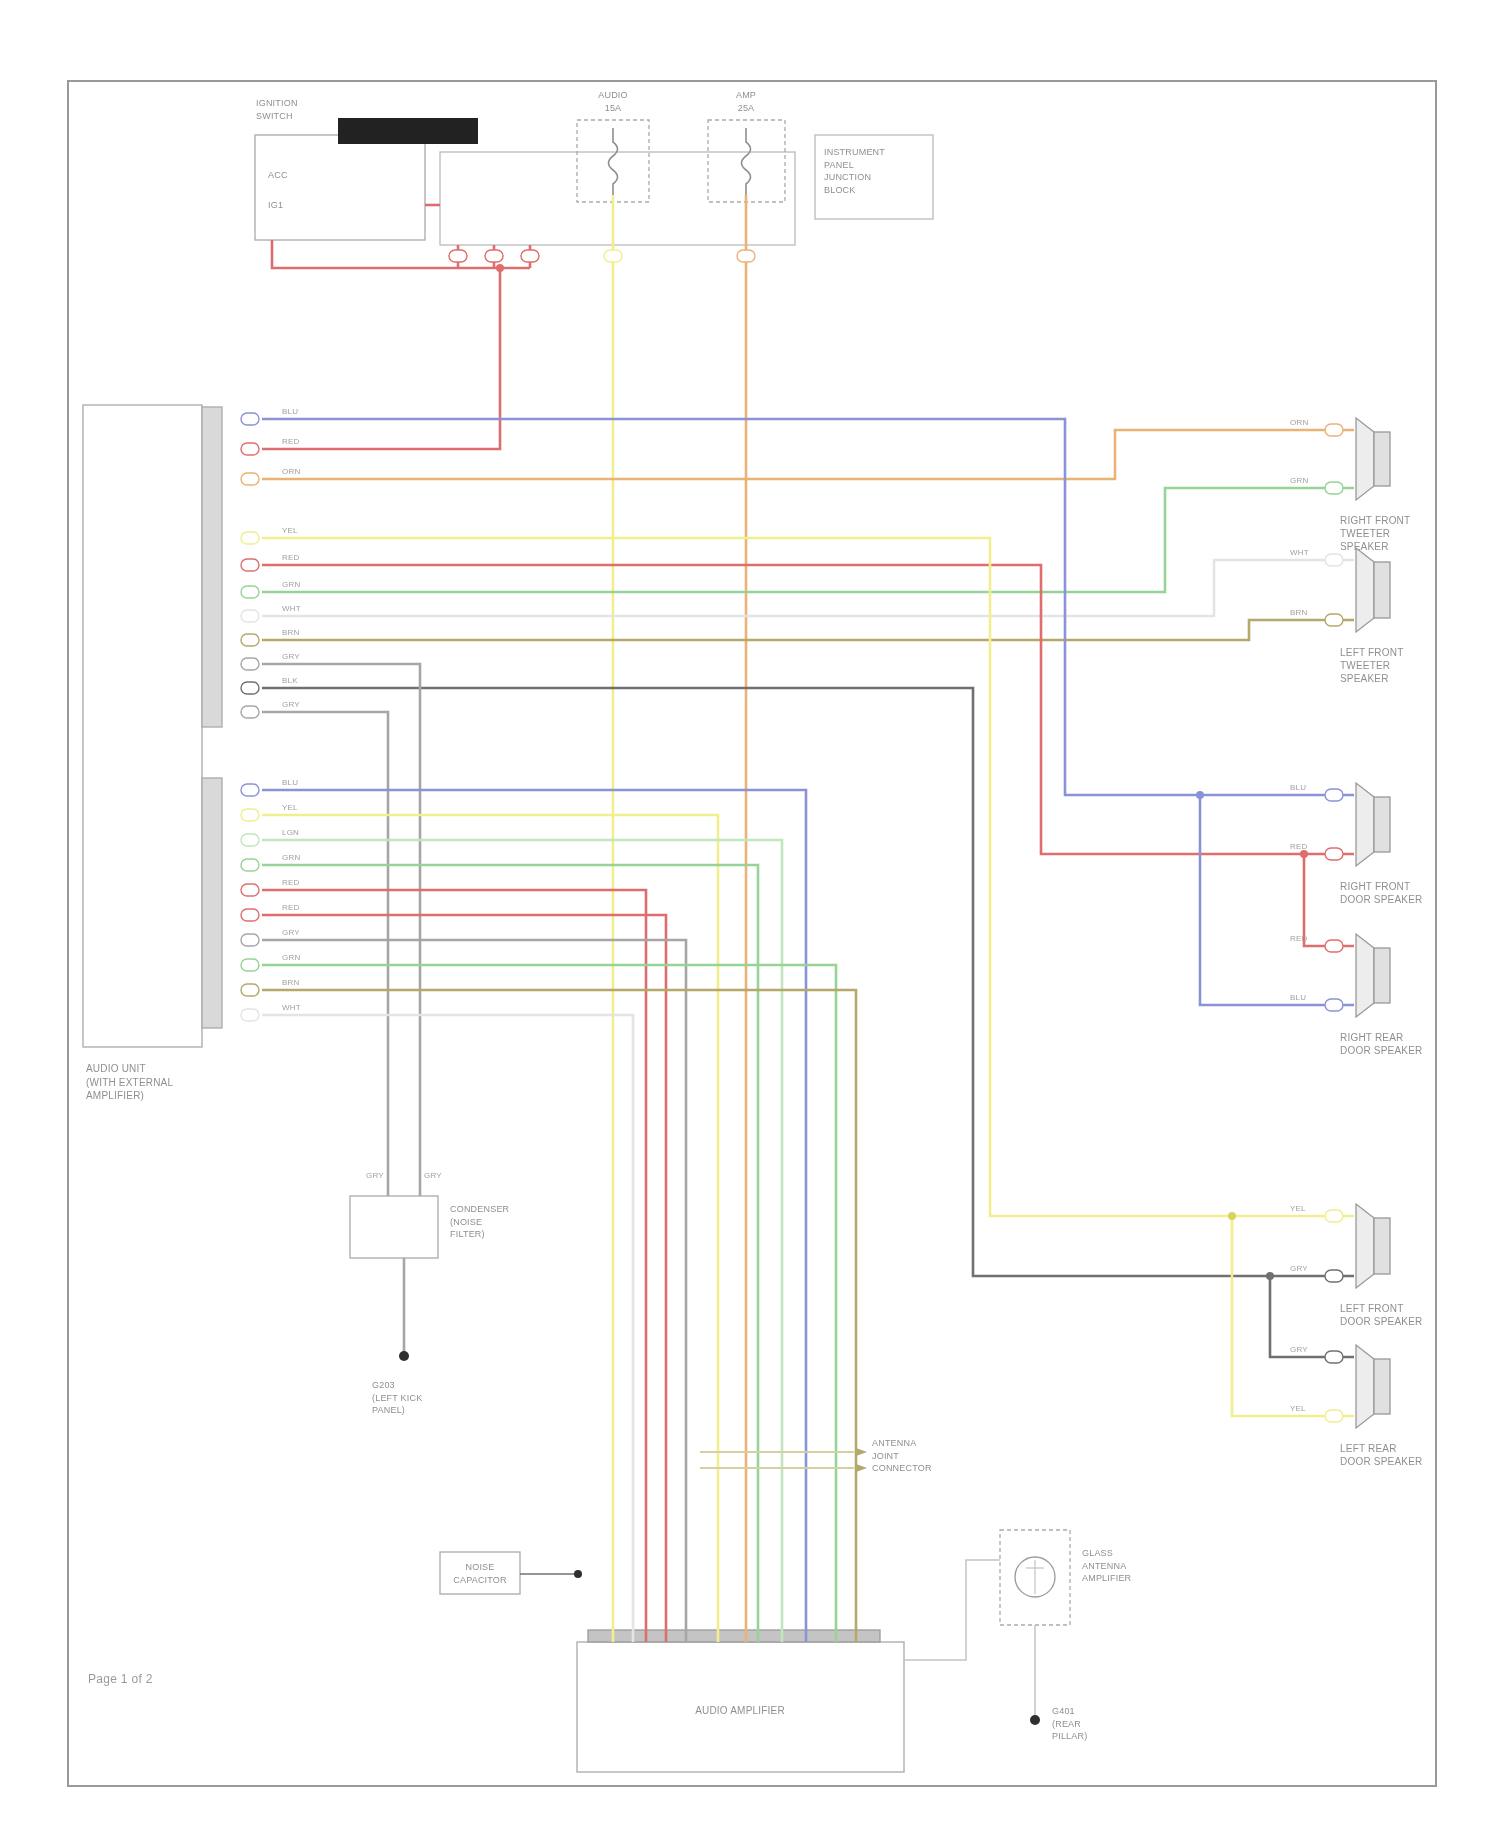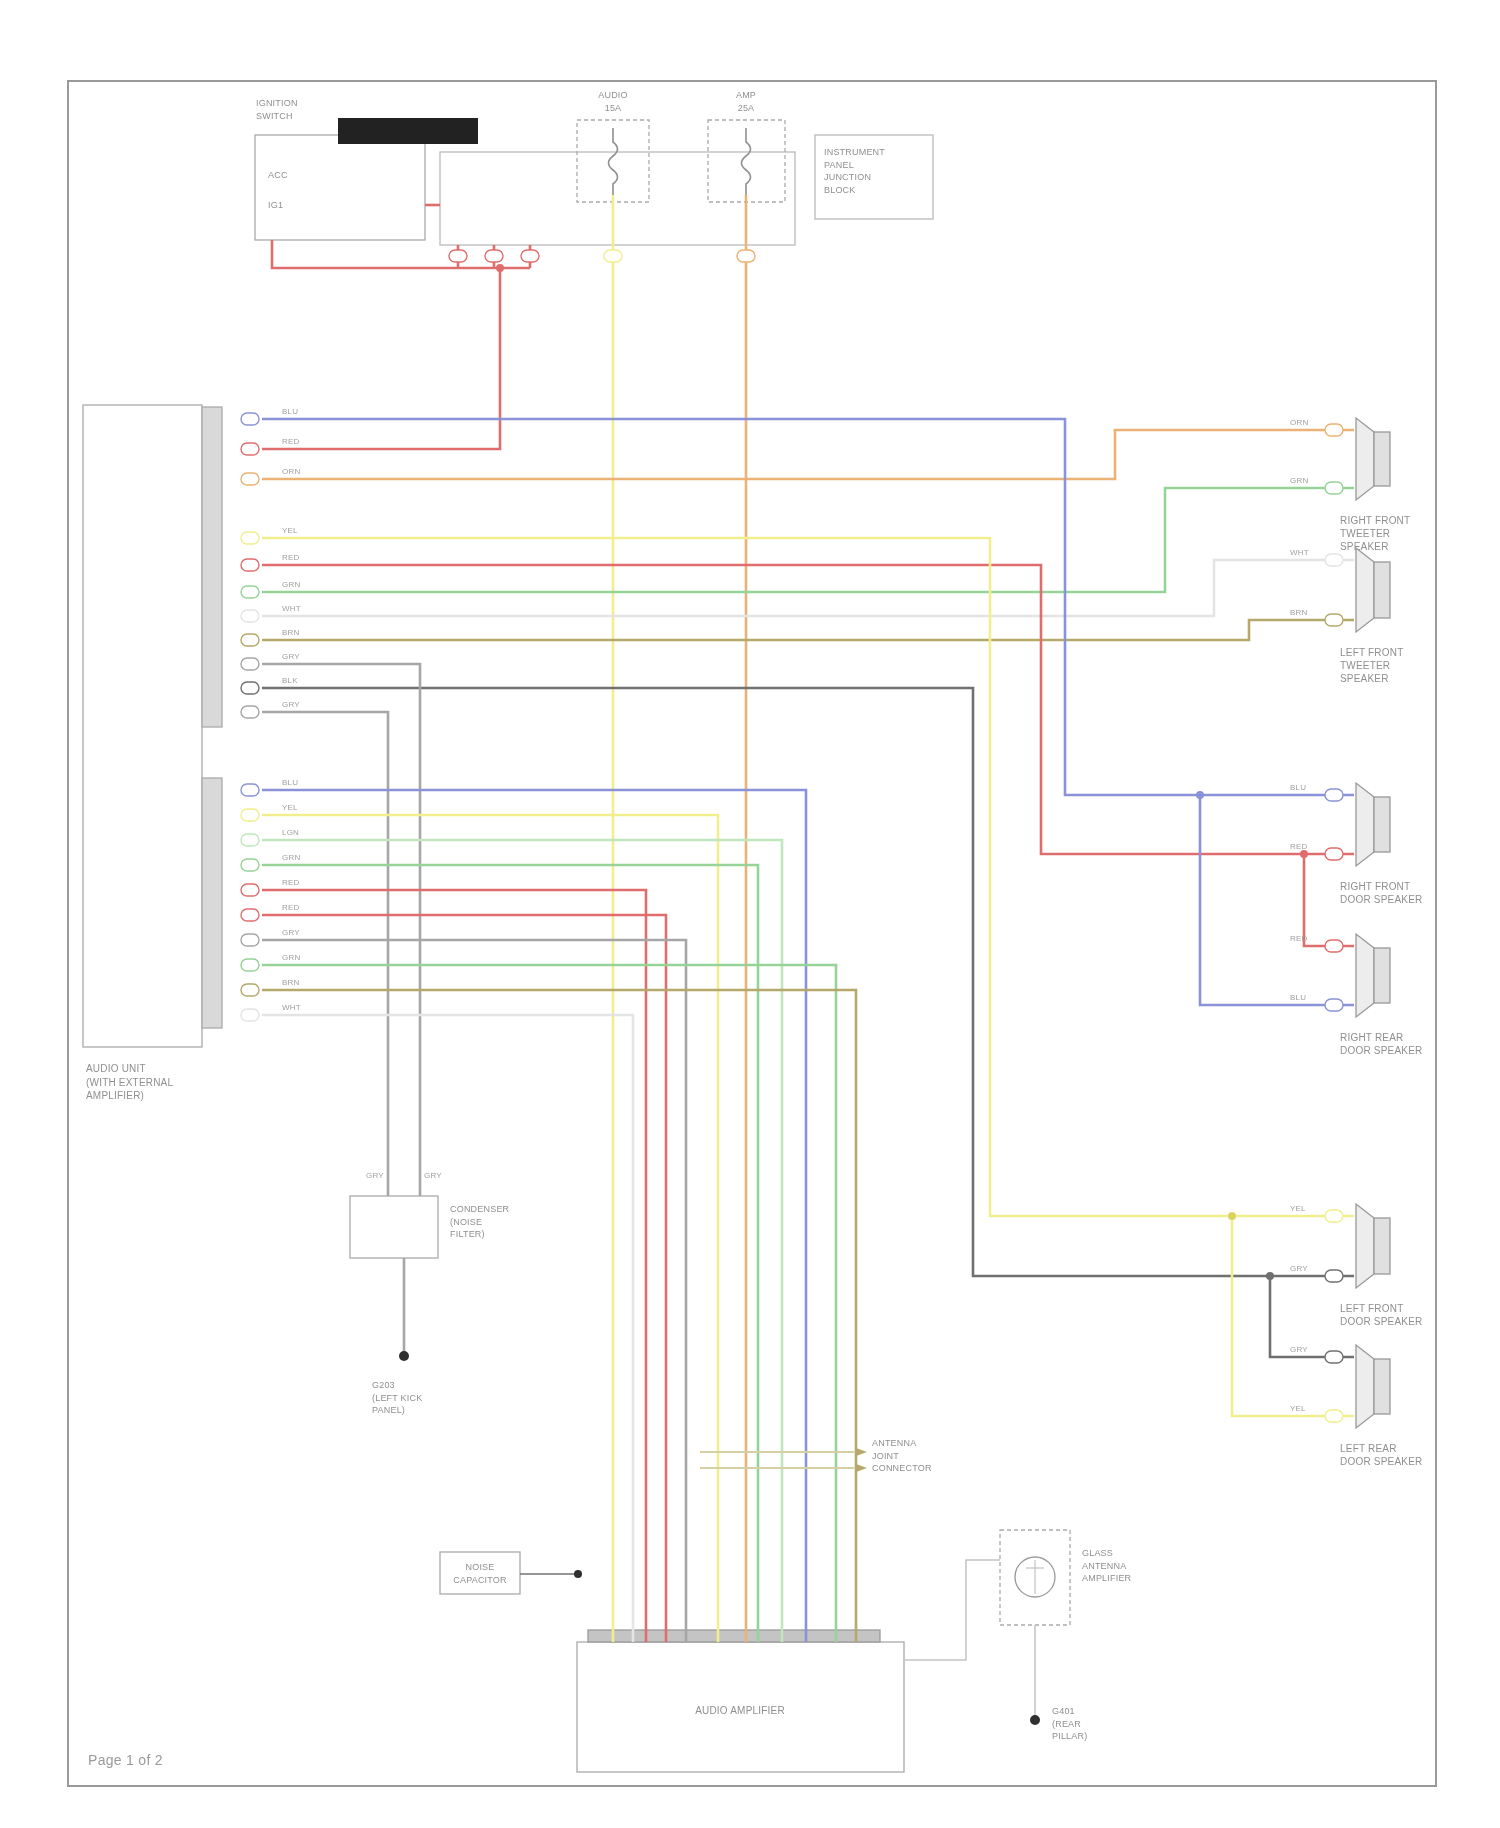--- a/index.html
+++ b/index.html
@@ -1,19 +1,19 @@
 <!DOCTYPE html>
 <html><head>
 <meta charset="utf-8">
 <style>
   html,body{margin:0;padding:0;background:#ffffff;}
   .page{position:relative;width:1500px;height:1828px;background:#ffffff;overflow:hidden;
         font-family:"Liberation Sans", sans-serif;}
   #wiring-svg{position:absolute;left:0;top:0;}
-  .caption{position:absolute;left:88px;top:1752px;font-size:14px;color:#9a9a9a;letter-spacing:.3px;text-align:center;}
+  .caption{position:absolute;left:88px;top:1672px;font-size:12px;color:#9a9a9a;letter-spacing:.3px;text-align:center;}
 </style>
 </head>
 <body>
 
 <div class="page">
   <svg id="wiring-svg" width="1500" height="1828" viewBox="0 0 1500 1828">
       <rect x="68" y="81" width="1368" height="1705" fill="none" stroke="#999999" stroke-width="2"></rect>
       <rect x="255" y="135" width="170" height="105" fill="none" stroke="#aaaaaa" stroke-width="1.3"></rect>
       <rect x="338" y="118" width="140" height="26" fill="#222222" stroke="none" stroke-width="1.3"></rect>
       <rect x="440" y="152" width="355" height="93" fill="none" stroke="#bbbbbb" stroke-width="1.3"></rect>

